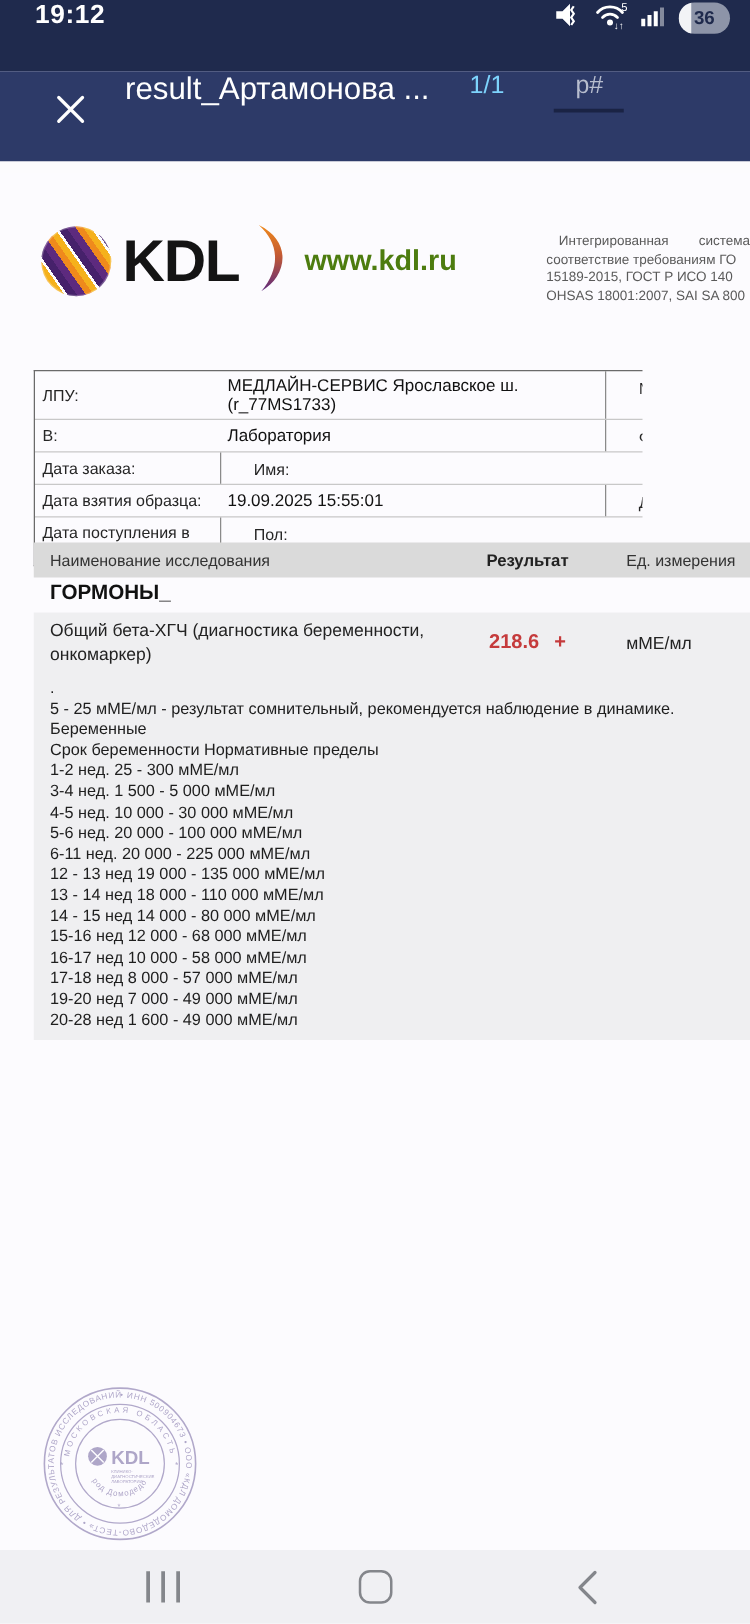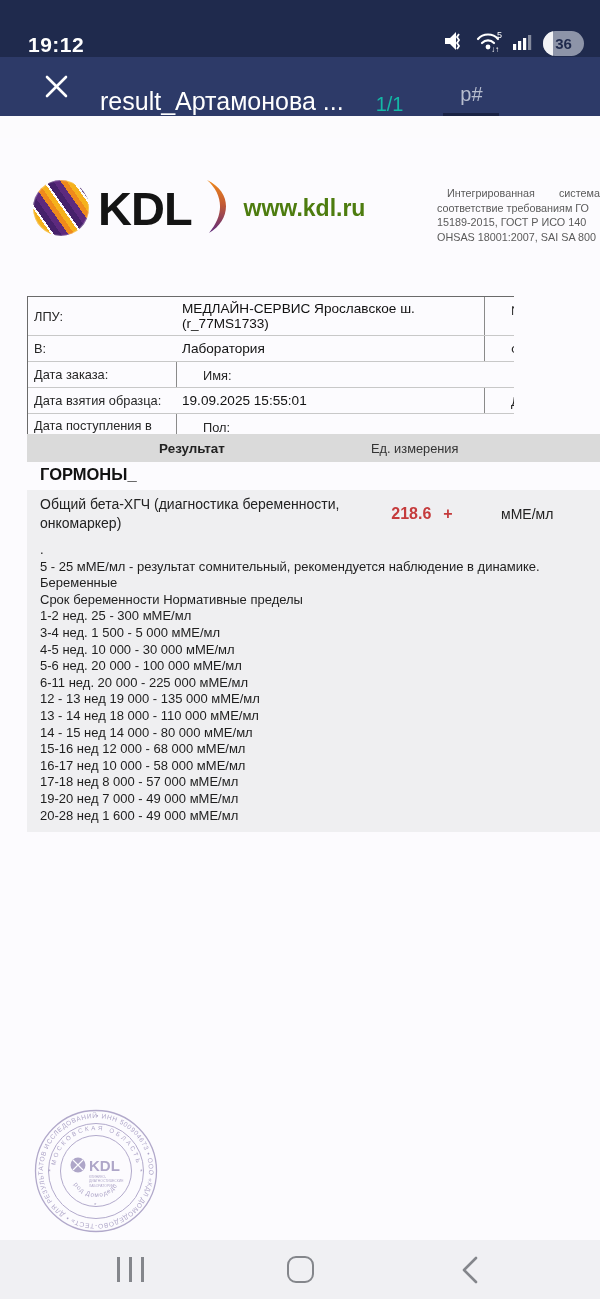--- a/index.html
+++ b/index.html
@@ -2,36 +2,36 @@
 <html><head>
 <meta charset="utf-8">
 <style>
   * { margin:0; padding:0; box-sizing:border-box; }
   html,body { width:600px; height:1299px; overflow:hidden; background:#fcfbfd;
               font-family:"Liberation Sans", sans-serif; }
   .screen { position:relative; width:600px; height:1299px; }
 
   
   .status-bar { position:absolute; top:0; left:0; width:600px; height:57px;
-    background:#1f2a4d; display:flex; align-items:flex-end; justify-content:space-between;
+    background:#1f2a4d; display:flex; align-items:flex-start; justify-content:space-between;
     padding:0 16px 0 28px; }
   .time { color:#fff; font-size:21px; font-weight:bold; letter-spacing:.5px; }
   .status-icons { display:flex; align-items:center; gap:9px; }
   .battery-pill { position:relative; width:41px; height:25px; border-radius:13px;
     background:#8d94a8; overflow:hidden; display:flex; align-items:center; justify-content:center; }
   .battery-fill { position:absolute; left:0; top:0; bottom:0; width:10px; background:#f2f3f6; }
   .battery-txt { position:relative; color:#1f2a4d; font-size:15px; font-weight:bold; }
 
   
-  .app-bar { position:absolute; top:57px; left:0; width:600px; height:59px;
-    background:#2d3a68; display:flex; align-items:flex-end; }
+  .app-bar { position:absolute; top:57px; left:0; width:600px; height:72px;
+    background:#2d3a68; display:flex; align-items:flex-start; }
   .close-btn { width:60px; height:60px; margin-left:26px; display:flex; align-items:center; justify-content:center; }
   .doc-title { color:#fff; font-size:25px; font-weight:500; margin-left:14px;
     max-width:300px; white-space:nowrap; overflow:hidden; }
-  .page-ind { color:#14b8a6; font-size:20px; margin-left:32px; }
+  .page-ind { color:#7dd3fc; font-size:20px; margin-left:32px; }
   .page-input { color:#b7bdce; font-size:20px; margin-left:40px; width:56px; text-align:center;
     border-bottom:3px solid #1a2344; padding-bottom:7px; }
 
   
   .page { position:absolute; top:138px; left:0; width:600px; height:1102px; background:#fcfbfe; }
 
   
   .logo-row { position:absolute; top:38px; left:33px; display:flex; align-items:center; }
   .kdl-sphere { width:56px; height:56px; border-radius:50%;
     background:repeating-linear-gradient(55deg,#5d2a7e 0 6px,#ef8a1c 6px 11px,#f5b11c 11px 16px,#fdfdfd 16px 18px,#46216b 18px 24px);
@@ -192,20 +192,21 @@
         <span class="pcell pval">19.09.2025 15:55:01</span>
         <span class="pcell pright">Дата рождения:</span>
       </div>
       <div class="prow">
         <span class="pcell">Дата поступления в лабораторию:</span>
         <span class="pcell pright">Пол:</span>
       </div>
     </div>
 
     <div class="rhead">
+      <span class="h-name">Наименование исследования</span>
       <span class="h-res">Результат</span>
       <span class="h-units">Ед. измерения</span>
     </div>
 
     <div class="group-title">ГОРМОНЫ_</div>
 
     <div class="gray-block">
       <div class="test-row">
         <span class="test-name">Общий бета-ХГЧ (диагностика беременности, онкомаркер)</span>
         <span class="test-res">

